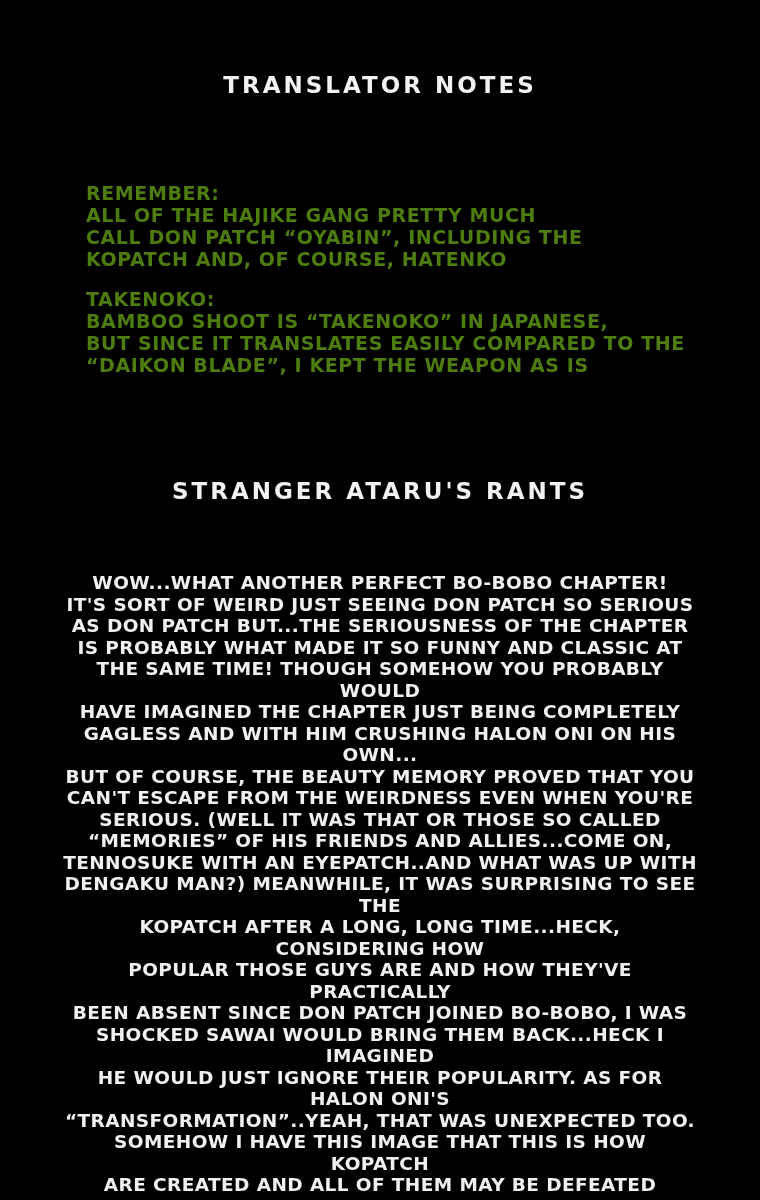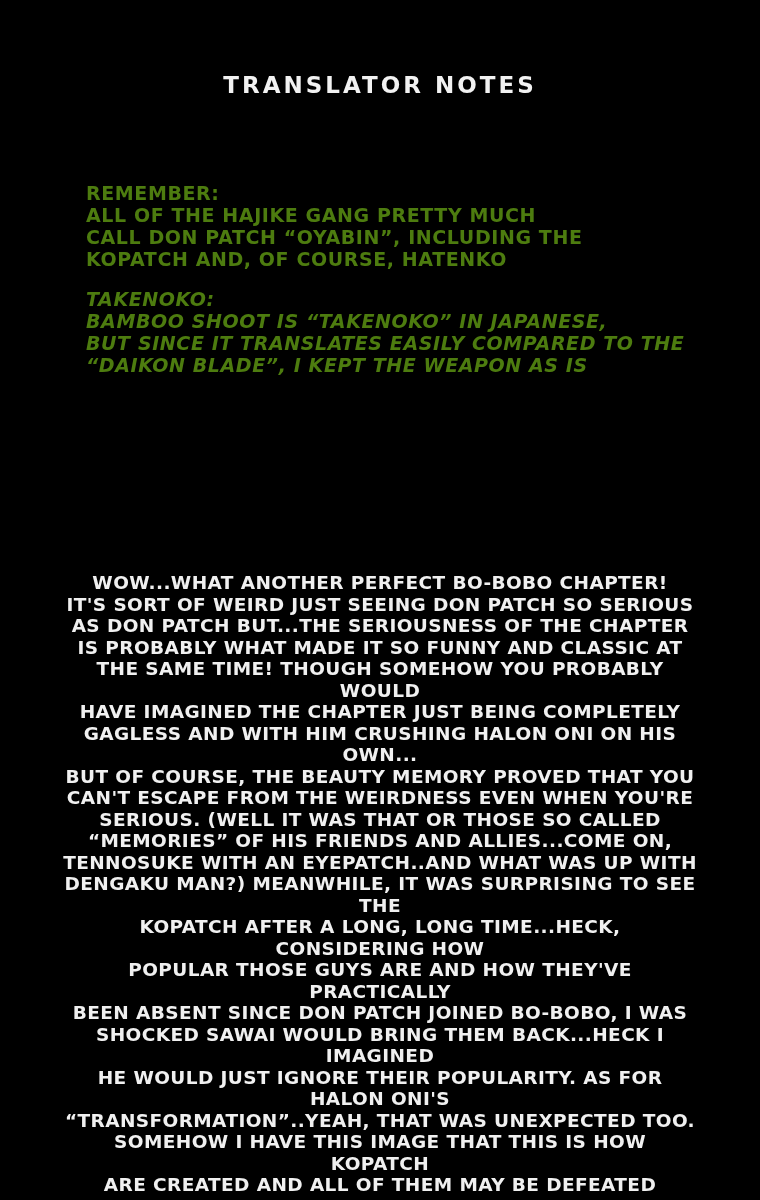--- a/index.html
+++ b/index.html
@@ -50,21 +50,21 @@
     font-size: 19px;
     font-weight: bold;
     line-height: 22px;
     letter-spacing: 0.6px;
     color: #4d7c0f;
     text-align: left;
     white-space: pre-line;
   }
 
   #note-remember { top: 182px; }
-  #note-takenoko { top: 288px; font-style: italic; }
+  #note-takenoko { top: 288px; }
 
   .rants-body {
     position: absolute;
     top: 572px;
     left: 62px;
     width: 636px;
     font-size: 18.5px;
     font-weight: bold;
     line-height: 21.5px;
     letter-spacing: 0.4px;
@@ -83,20 +83,21 @@
   <div class="note-block" id="note-remember">REMEMBER:
 ALL OF THE HAJIKE GANG PRETTY MUCH
 CALL DON PATCH “OYABIN”, INCLUDING THE
 KOPATCH AND, OF COURSE, HATENKO</div>
 
   <div class="note-block" id="note-takenoko">TAKENOKO:
 BAMBOO SHOOT IS “TAKENOKO” IN JAPANESE,
 BUT SINCE IT TRANSLATES EASILY COMPARED TO THE
 “DAIKON BLADE”, I KEPT THE WEAPON AS IS</div>
 
+  <div class="title" id="rants-title">STRANGER ATARU'S RANTS</div>
 
   <div class="rants-body">       WOW...WHAT ANOTHER PERFECT BO-BOBO CHAPTER!
 IT'S SORT OF WEIRD JUST SEEING DON PATCH SO SERIOUS
 AS DON PATCH BUT...THE SERIOUSNESS OF THE CHAPTER
 IS PROBABLY WHAT MADE IT SO FUNNY AND CLASSIC AT
 THE SAME TIME! THOUGH SOMEHOW YOU PROBABLY WOULD
 HAVE IMAGINED THE CHAPTER JUST BEING COMPLETELY
 GAGLESS AND WITH HIM CRUSHING HALON ONI ON HIS OWN...
 BUT OF COURSE, THE BEAUTY MEMORY PROVED THAT YOU
 CAN'T ESCAPE FROM THE WEIRDNESS EVEN WHEN YOU'RE

